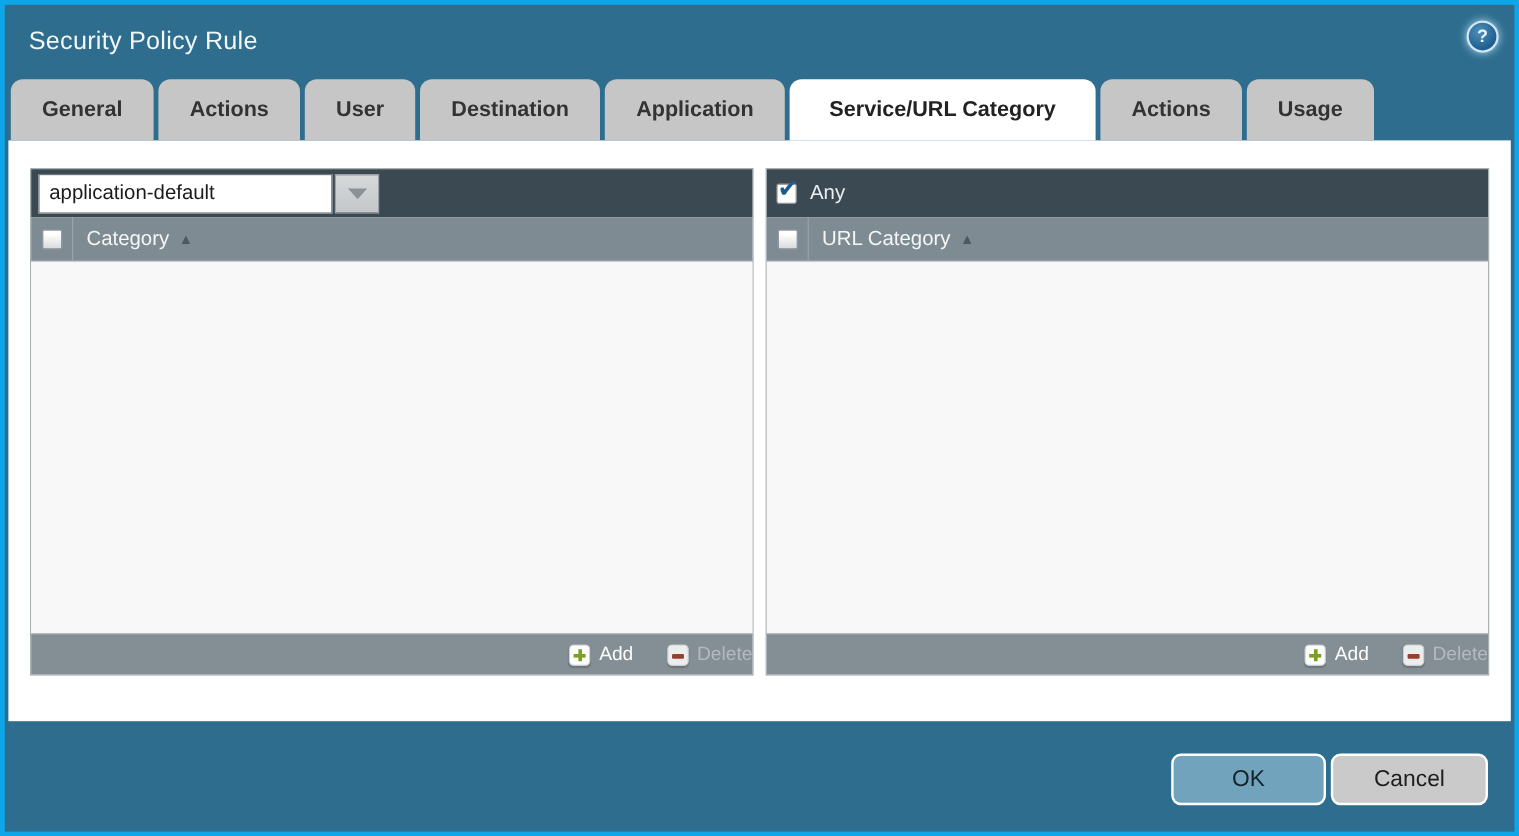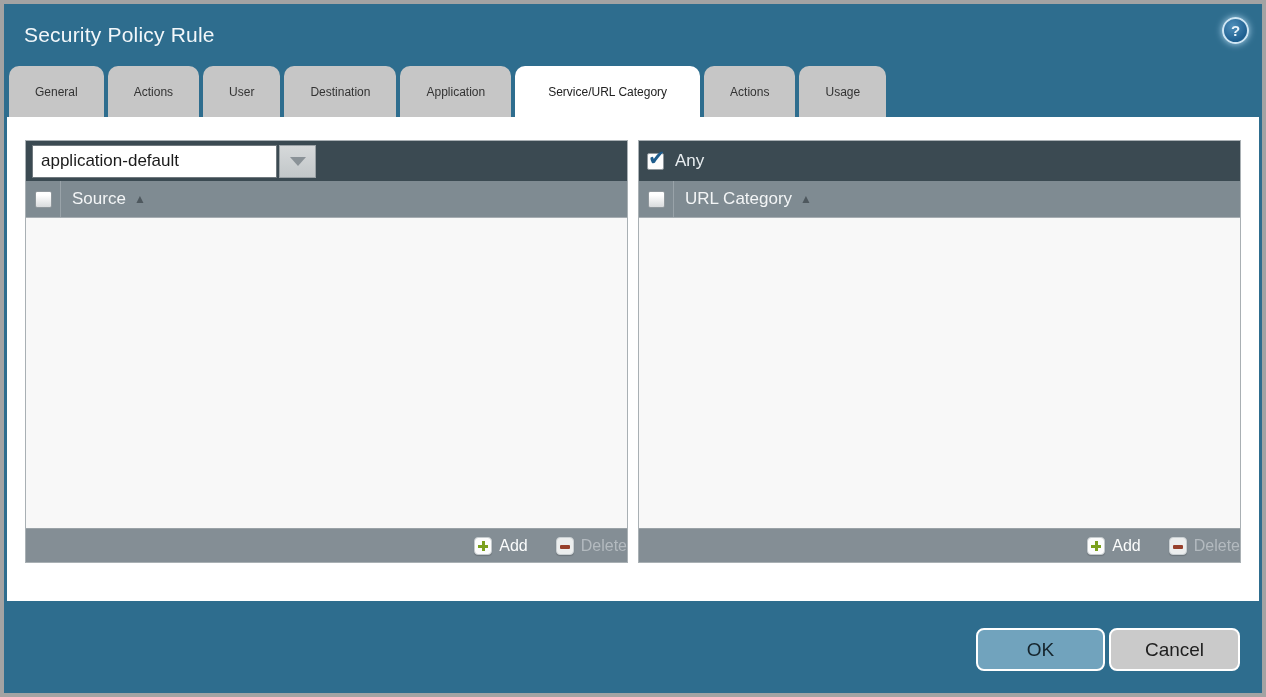--- a/index.html
+++ b/index.html
@@ -2,21 +2,21 @@
 <html><head>
 <meta charset="utf-8">
 <style>
   * { margin:0; padding:0; box-sizing:border-box; }
   html,body { width:1266px; height:697px; }
   body { font-family:"Liberation Sans","DejaVu Sans",sans-serif; }
 
   .window {
     width:1266px; height:697px;
     background:#2e6d8e;
-    border:4px solid #a3a3a3;
+    border:4px solid #0ea5e9;
     position:relative;
     overflow:hidden;
   }
 
   
   .titlebar {
     height:62px;
     display:flex; align-items:center;
     padding-left:20px;
     position:relative;
@@ -43,23 +43,24 @@
     display:flex; gap:4px;
     height:51px;
     padding-left:5px;
     align-items:stretch;
   }
   .tab {
     background:#c6c6c6;
     border-radius:10px 10px 0 0;
     padding:0 26px;
     display:flex; align-items:center;
-    font-size:12px; color:#333;
+    font-size:18px; color:#333;
     cursor:pointer;
     white-space:nowrap;
+    font-weight:bold;
   }
   .tab.active {
     background:#ffffff;
     color:#222;
     padding:0 33px;
   }
 
   
   .content {
     margin:0 3px;
@@ -242,21 +243,21 @@
             <span class="tri-down"></span>
           </div>
         </div>
       </div>
       <div class="col-header">
         <div class="cb-cell">
           <span class="checkbox"></span>
         </div>
         <div class="col-divider"></div>
         <div class="col-label">
-          <span>Source</span>
+          <span>Category</span>
           <span class="sort-arrow">▲</span>
         </div>
       </div>
       <div class="panel-body"></div>
       <div class="panel-footer">
         <div class="footer-btn">
           <span class="mini-icon plus"></span>
           <span>Add</span>
         </div>
         <div class="footer-btn disabled">

